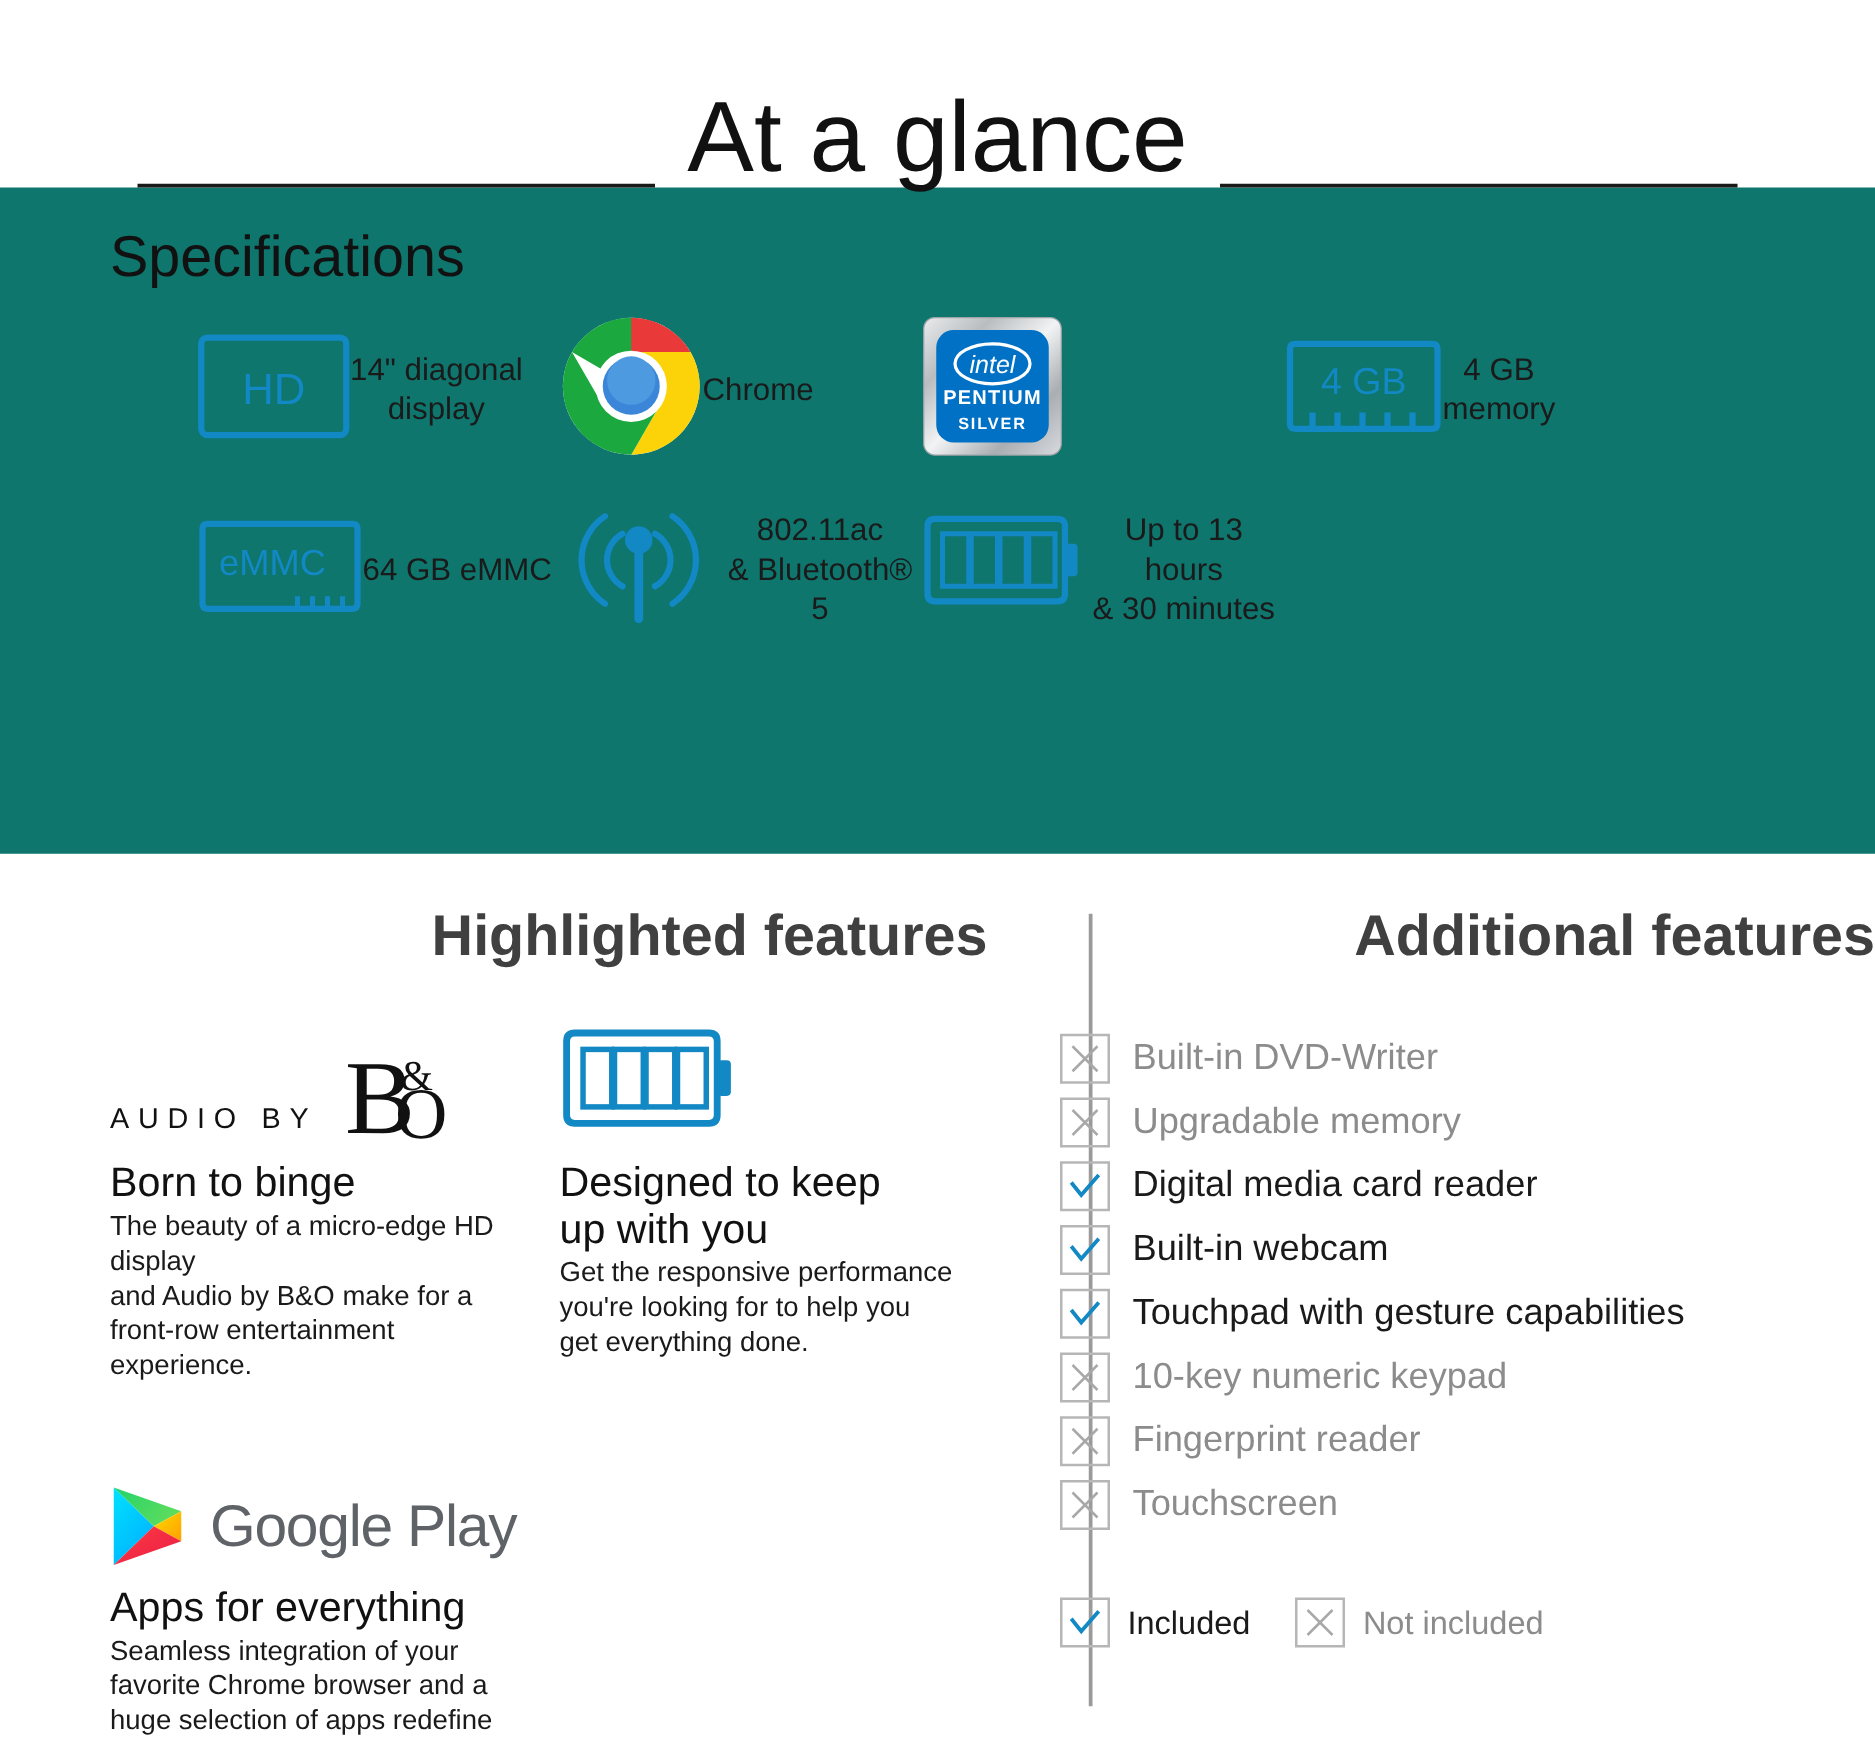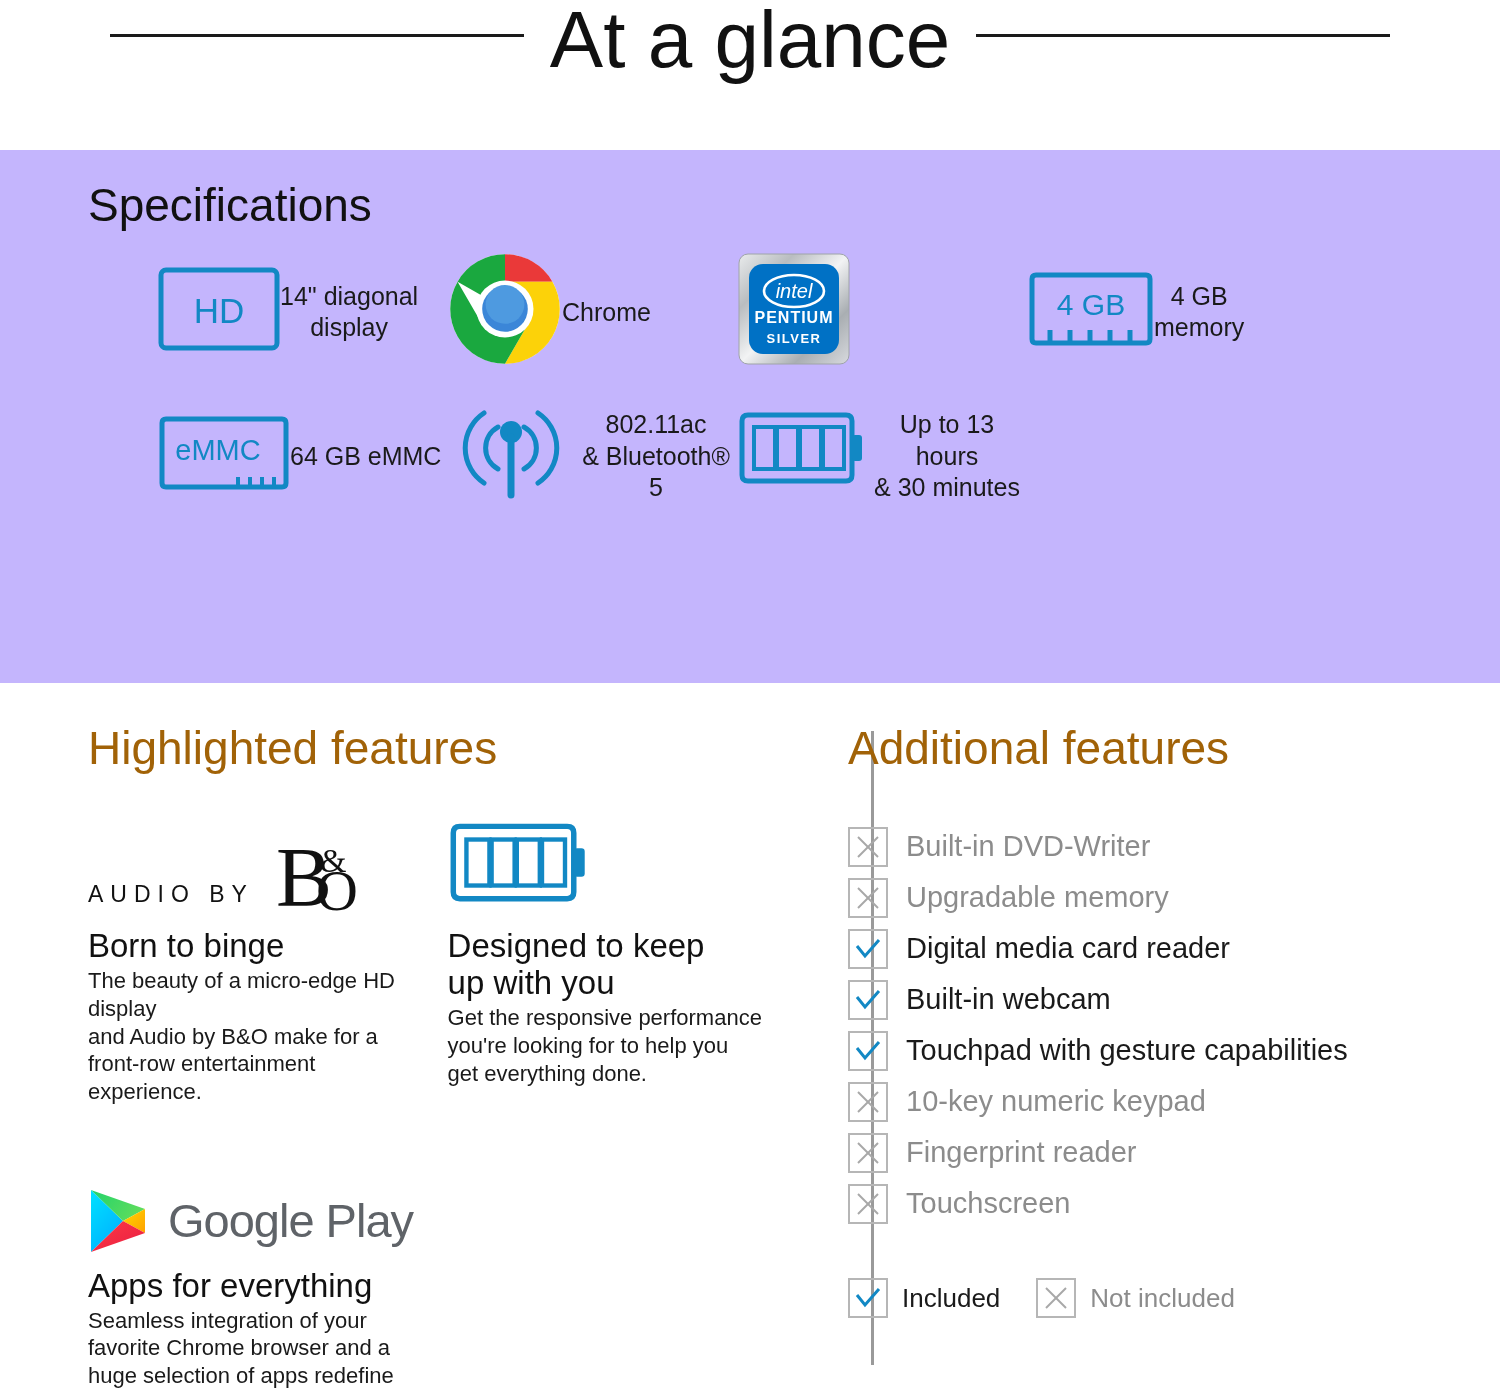--- a/index.html
+++ b/index.html
@@ -11,21 +11,21 @@
     font-family: "Liberation Sans", sans-serif;
     color: #1a1a1a;
     position: relative;
     overflow: hidden;
   }
 
   
   .header {
     height: 150px;
     display: flex;
-    align-items: flex-start;
+    align-items: flex-end;
     justify-content: center;
     gap: 26px;
     padding: 0 92px;
   }
   .header .rule {
     flex: 1 1 auto;
     height: 3px;
     background: #1a1a1a;
     margin-top: 34px;
   }
@@ -35,21 +35,21 @@
     font-size: 80px;
     font-weight: 300;
     letter-spacing: 0px;
     white-space: nowrap;
     line-height: 1;
     color: #111;
   }
 
   
   .spec-panel {
-    background: #c4b5fd;
+    background: #0f766e;
     padding: 28px 0 44px 0;
     min-height: 533px;
   }
   .spec-title {
     font-size: 46px;
     font-weight: 300;
     color: #111;
     margin-left: 88px;
     margin-bottom: 16px;
     line-height: 1.2;
@@ -95,24 +95,25 @@
     position: absolute;
     left: 871px;
     top: 48px;
     width: 3px;
     height: 634px;
     background: #9a9a9a;
   }
 
   .section-title {
     font-size: 46px;
-    font-weight: 400;
-    color: #a16207;
+    font-weight: 700;
+    color: #404040;
     line-height: 1.2;
     margin-bottom: 46px;
+    text-align: right;
   }
 
   
   .hl-row { display: flex; gap: 26px; }
   .hl-card { width: 380px; }
   .hl-card.wide { width: 390px; }
   .hl-logo {
     height: 92px;
     display: flex;
     align-items: flex-end;

